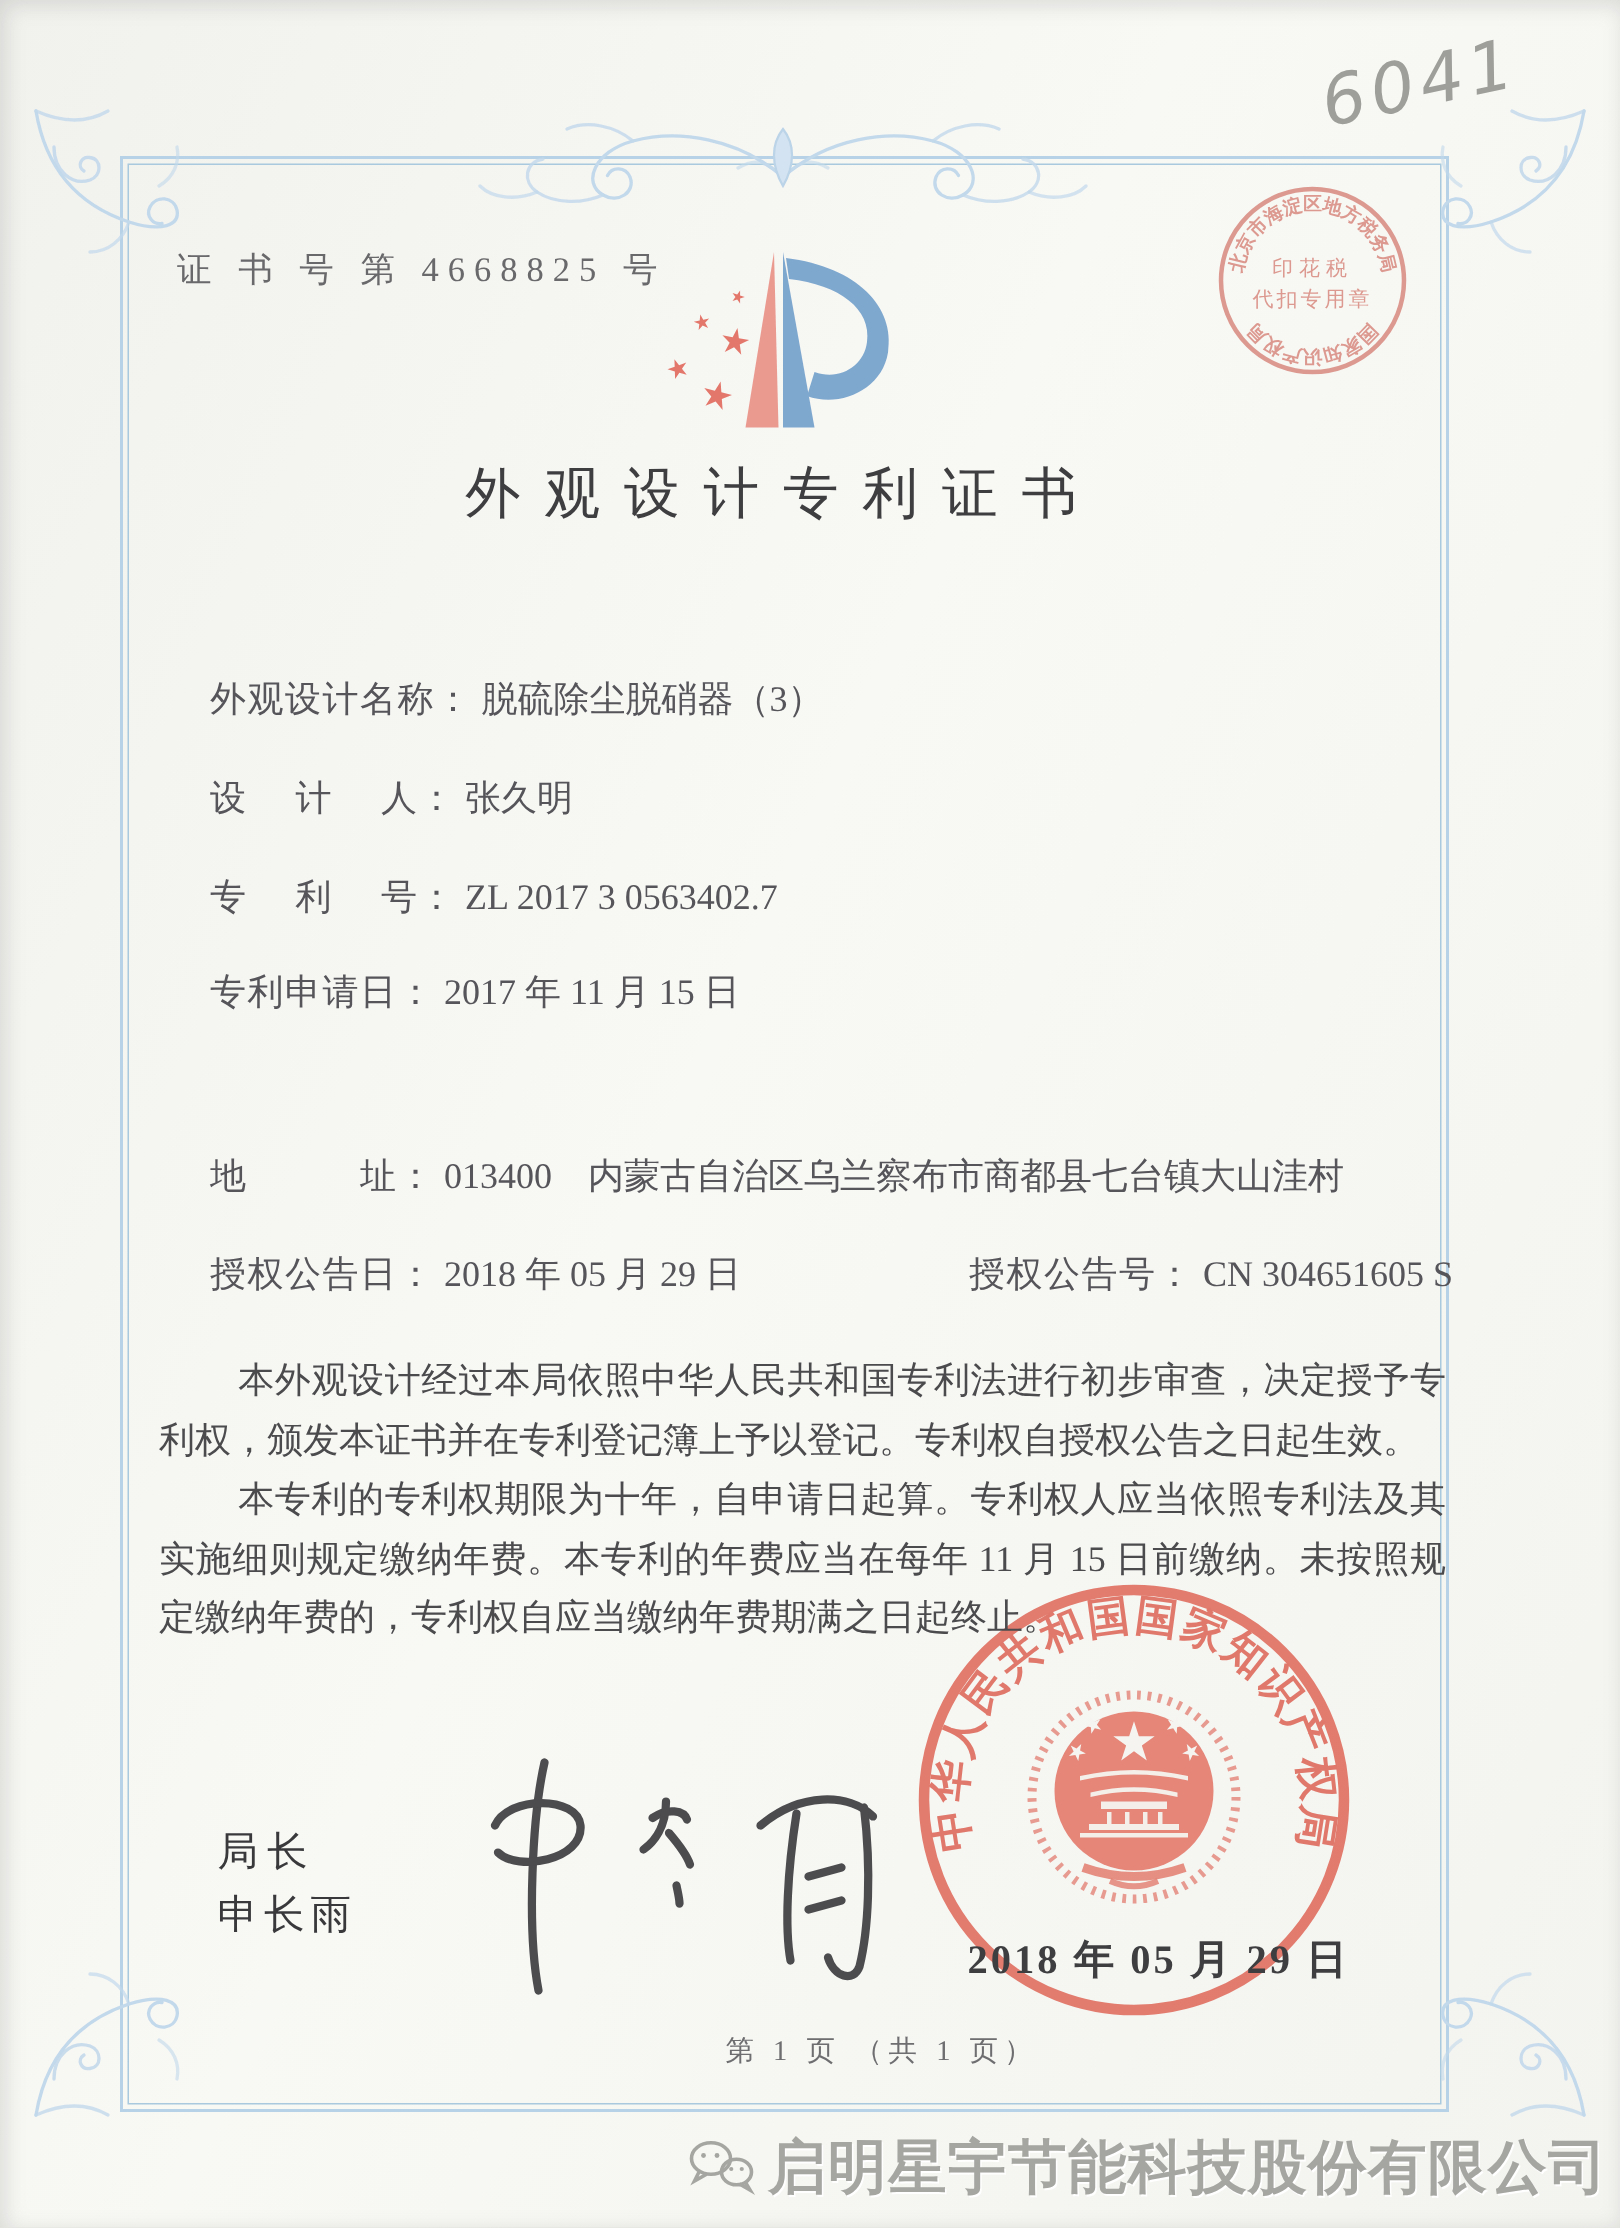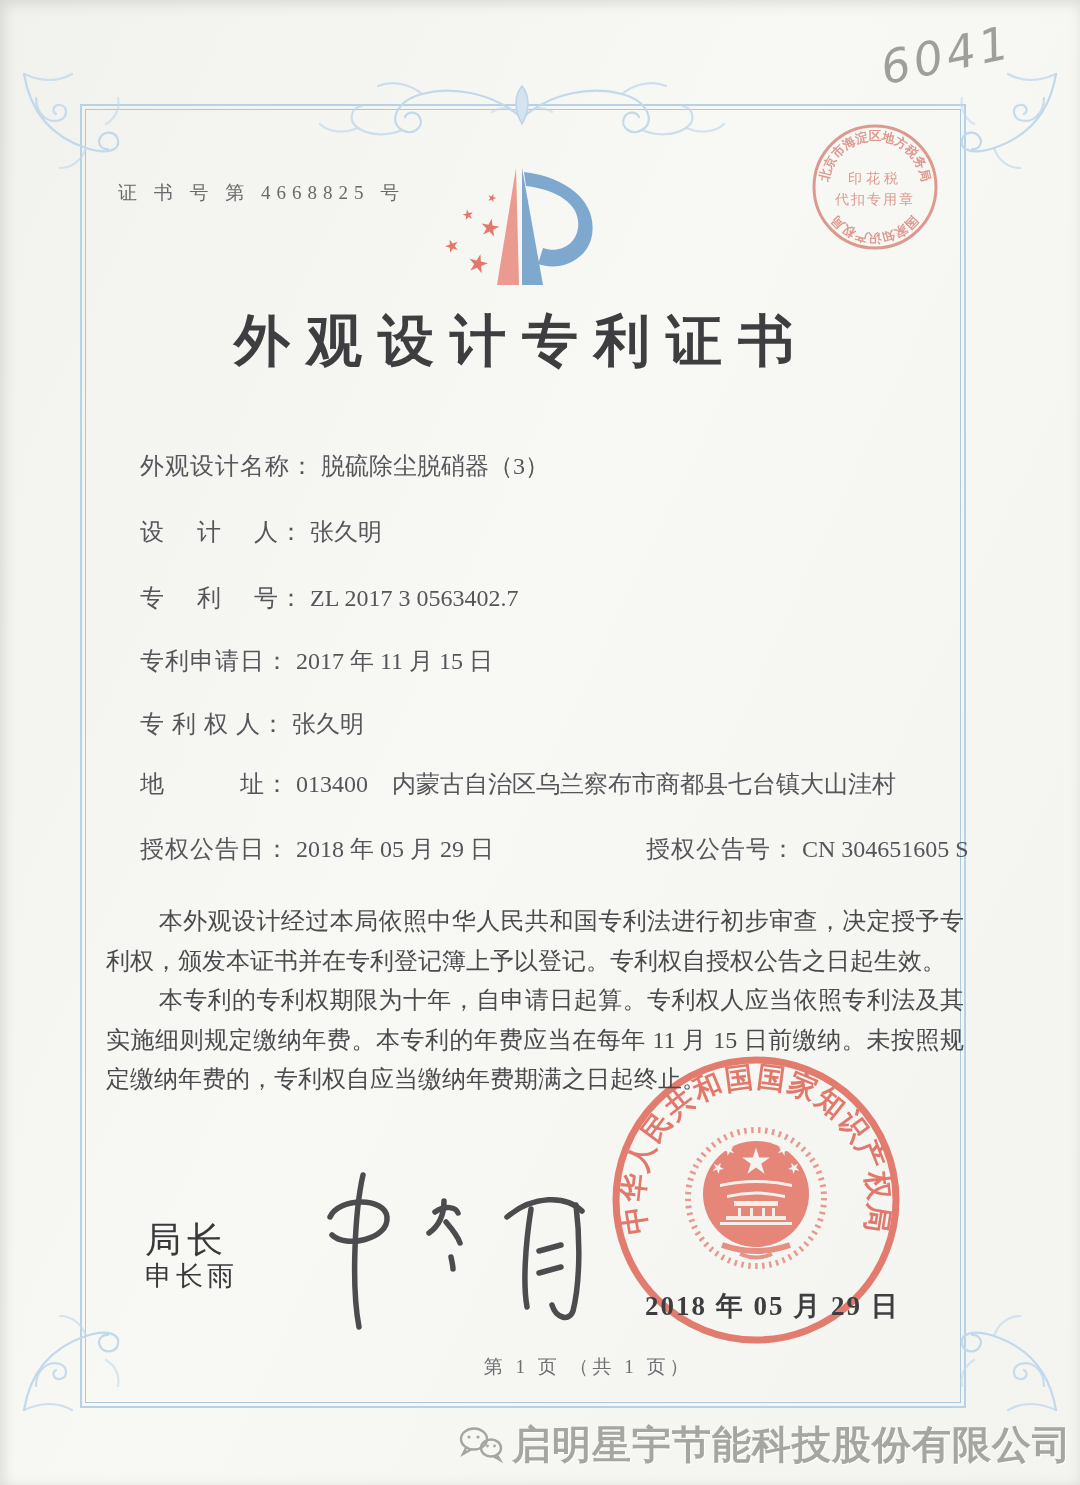--- a/index.html
+++ b/index.html
@@ -2,34 +2,34 @@
 <html><head>
 <meta charset="utf-8">
 <style>
   html,body{margin:0;padding:0;background:#e9e9e6;}
   .page{position:relative;width:1080px;height:1485px;overflow:hidden;
         background:linear-gradient(115deg,#f1f1ee 0%,#f8f8f5 45%,#f3f3f0 100%);
         font-family:"Liberation Serif","DejaVu Serif",serif;
         box-shadow:inset 3px 3px 14px rgba(110,110,108,.22);}
   .frame{position:absolute;left:80px;top:104px;width:882px;height:1300px;border:2px solid #b7d2e6;}
   .frame-inner{position:absolute;left:3px;top:3px;right:3px;bottom:3px;border:1px solid #a9cade;}
-  .cert-no{position:absolute;left:118px;top:180px;font-size:19px;letter-spacing:6px;color:#69696b;}
+  .cert-no{position:absolute;left:118px;top:164px;font-size:23px;letter-spacing:6px;color:#69696b;}
   .handwritten{position:absolute;left:880px;top:28px;font-size:46px;color:#8f8f8c;
                font-family:"DejaVu Sans",sans-serif;font-style:italic;font-weight:300;
                transform:rotate(-12deg);letter-spacing:4px;opacity:.85;}
   .title{position:absolute;left:80px;top:304px;width:884px;text-align:center;
-         font-size:56px;font-weight:bold;letter-spacing:16px;color:#3e3e41;}
+         font-size:37px;font-weight:normal;letter-spacing:16px;color:#3e3e41;}
   .row{position:absolute;left:140px;font-size:24px;color:#55555a;white-space:nowrap;}
   .row .lbl{letter-spacing:1px;}
   .row .val{margin-left:6px;}
   .row .right-col{position:absolute;left:472px;top:0;white-space:nowrap;margin-left:34px;}
   .bodytext{position:absolute;left:106px;top:870px;width:858px;margin-top:32px;}
   .bodytext p{margin:0;text-indent:2.2em;font-size:24px;line-height:39.5px;
               text-align:justify;color:#4b4b4e;}
-  .sig-title{position:absolute;left:145px;top:1216px;font-size:36px;letter-spacing:6px;color:#39393c;}
+  .sig-title{position:absolute;left:145px;top:1216px;font-size:27px;letter-spacing:6px;color:#39393c;}
   .sig-name{position:absolute;left:145px;top:1258px;font-size:27px;letter-spacing:4px;color:#39393c;}
   .seal-date{position:absolute;left:645px;top:1288px;font-size:27px;letter-spacing:2px;
              color:#3e3e40;font-weight:600;z-index:5;}
   .footer{position:absolute;left:80px;top:1354px;width:1016px;text-align:center;
           font-size:19px;letter-spacing:4px;color:#6e6e71;}
   .watermark{position:absolute;right:8px;top:1418px;display:flex;align-items:center;gap:8px;
              font-family:"Liberation Sans","DejaVu Sans",sans-serif;
              font-size:39px;font-weight:bold;color:#a5a5a2;letter-spacing:1px;
              text-shadow:1px 1px 0 #fff;}
   svg.abs{position:absolute;}
@@ -119,23 +119,20 @@
     <span class="lbl">外观设计名称：</span><span class="val">脱硫除尘脱硝器（3）</span>
   </div>
   <div class="row" style="top:516px">
     <span class="lbl">设　 计 　人：</span><span class="val">张久明</span>
   </div>
   <div class="row" style="top:582px">
     <span class="lbl">专　 利 　号：</span><span class="val">ZL 2017 3 0563402.7</span>
   </div>
   <div class="row" style="top:645px">
     <span class="lbl">专利申请日：</span><span class="val">2017 年 11 月 15 日</span>
-  </div>
-  <div class="row" style="top:708px">
-    <span class="lbl">专 利 权 人：</span><span class="val">张久明</span>
   </div>
   <div class="row" style="top:768px">
     <span class="lbl">地　　　址：</span><span class="val">013400　内蒙古自治区乌兰察布市商都县七台镇大山洼村</span>
   </div>
   <div class="row" style="top:833px">
     <span class="lbl">授权公告日：</span><span class="val">2018 年 05 月 29 日</span>
     <span class="right-col">
       <span class="lbl">授权公告号：</span><span class="val">CN 304651605 S</span>
     </span>
   </div>

